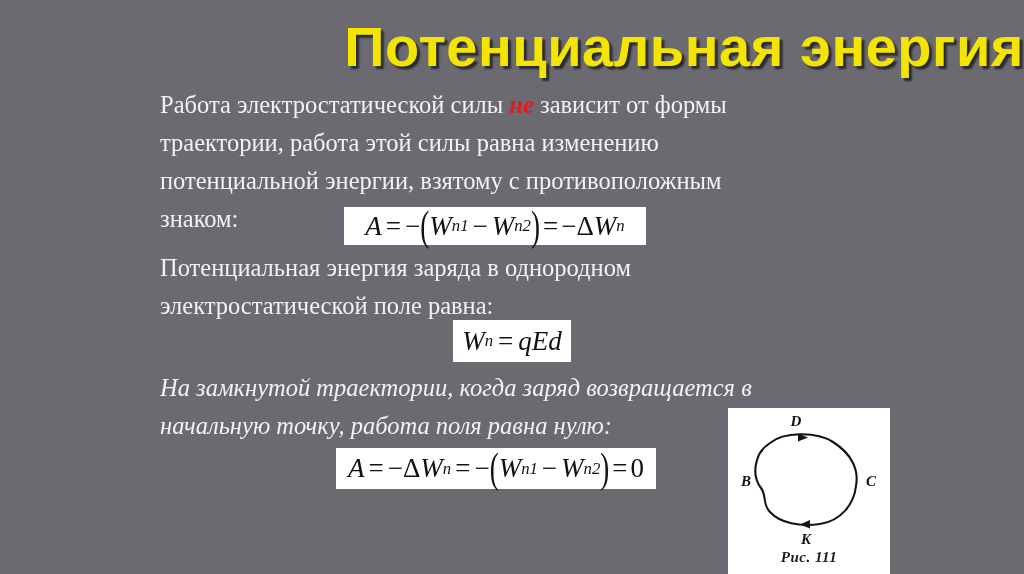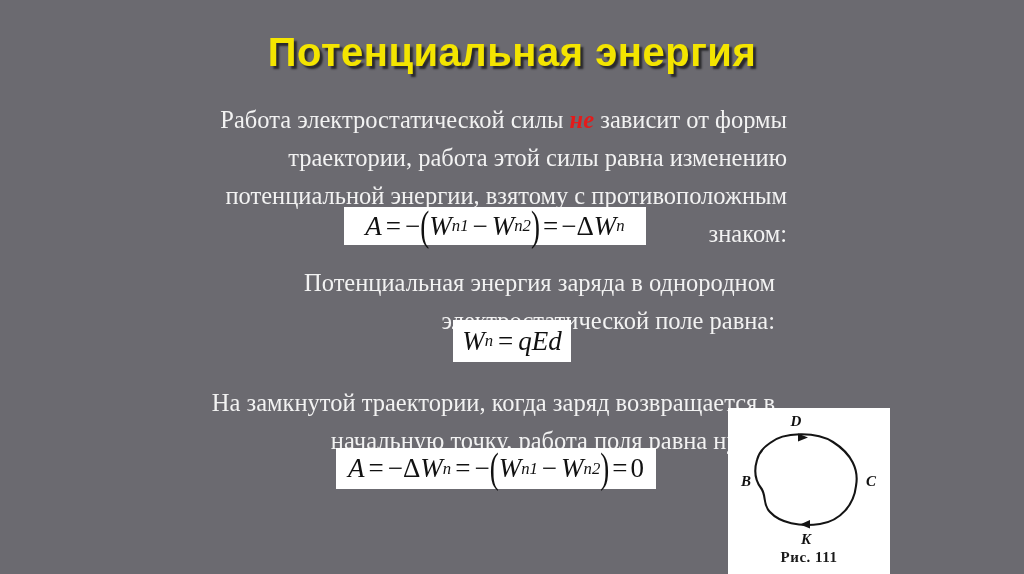--- a/index.html
+++ b/index.html
@@ -15,45 +15,44 @@
     overflow: hidden;
     font-family: "Liberation Serif", "DejaVu Serif", serif;
   }
 
   
   .title {
     position: absolute;
     left: 0;
     top: 14px;
     width: 1024px;
-    text-align: center;
+    text-align: right;
     font-family: "Liberation Sans", "DejaVu Sans", sans-serif;
     font-weight: bold;
-    font-size: 40px;
+    font-size: 56px;
     letter-spacing: 0.5px;
     color: #f4e500;
     text-shadow: 3px 3px 2px rgba(20,20,22,0.75);
     white-space: nowrap;
-    margin-top: 16px;
   }
 
   
   .body-text {
     position: absolute;
     left: 160px;
     top: 86px;
     width: 612px;
     color: #f2f2f2;
     font-size: 24.5px;
     line-height: 38px;
   }
-  .para { margin: 15px; text-align: right; }
+  .para { margin: 0; }
   .para-1 { position: absolute; left: 0;  top: 0;   width: 612px; }
   .para-2 { position: absolute; left: 0;  top: 163px; width: 600px; }
-  .para-3 { position: absolute; left: 0;  top: 283px; width: 600px; }
+  .para-3 { position: absolute; left: 0;  top: 283px; width: 600px; font-style: italic; }
 
   .neg {
     color: #e31b1b;
     font-weight: bold;
     font-style: italic;
   }
 
   
   .formula {
     position: absolute;
@@ -103,20 +102,21 @@
     width: 162px;
     height: 140px;
   }
   .fig-caption {
     position: absolute;
     left: 0;
     bottom: 8px;
     width: 162px;
     text-align: center;
     font-family: "Liberation Serif", "DejaVu Serif", serif;
+    font-style: italic;
     font-weight: bold;
     font-size: 15px;
     color: #1a1a1a;
     letter-spacing: 0.5px;
   }
   .fig-label {
     font-family: "Liberation Serif", "DejaVu Serif", serif;
     font-style: italic;
     font-weight: bold;
     font-size: 15px;

